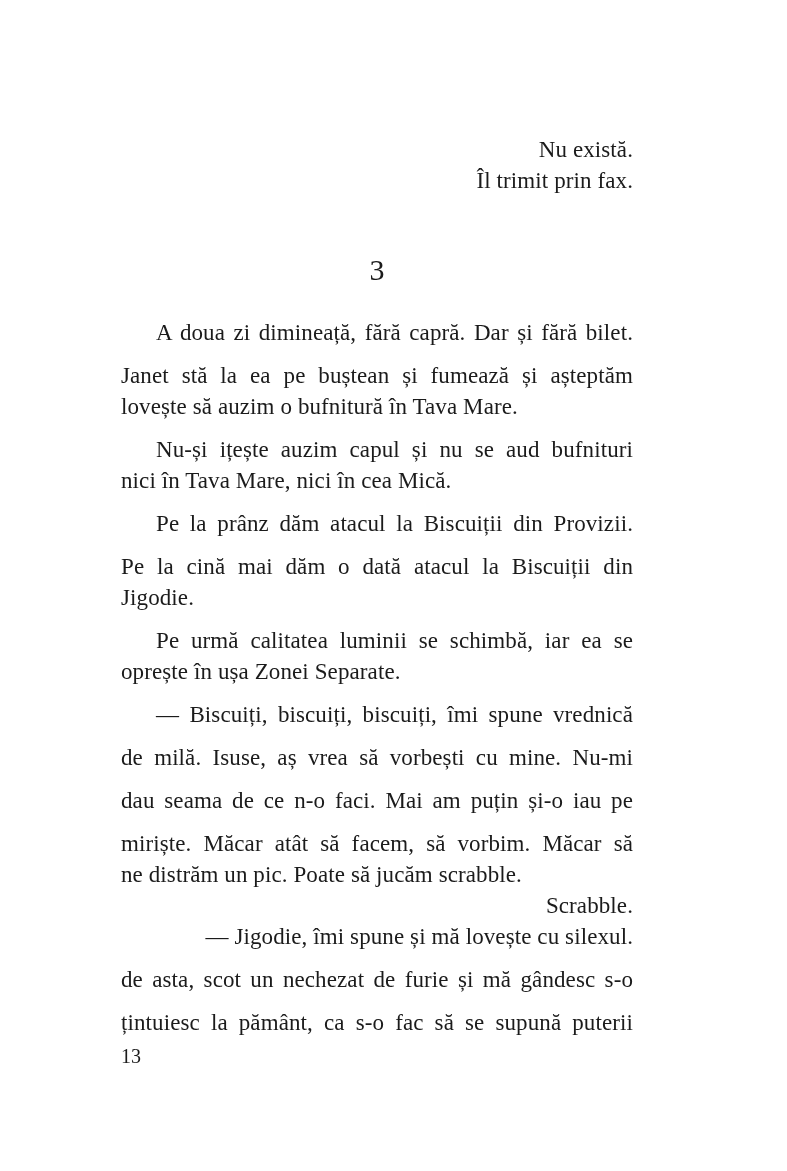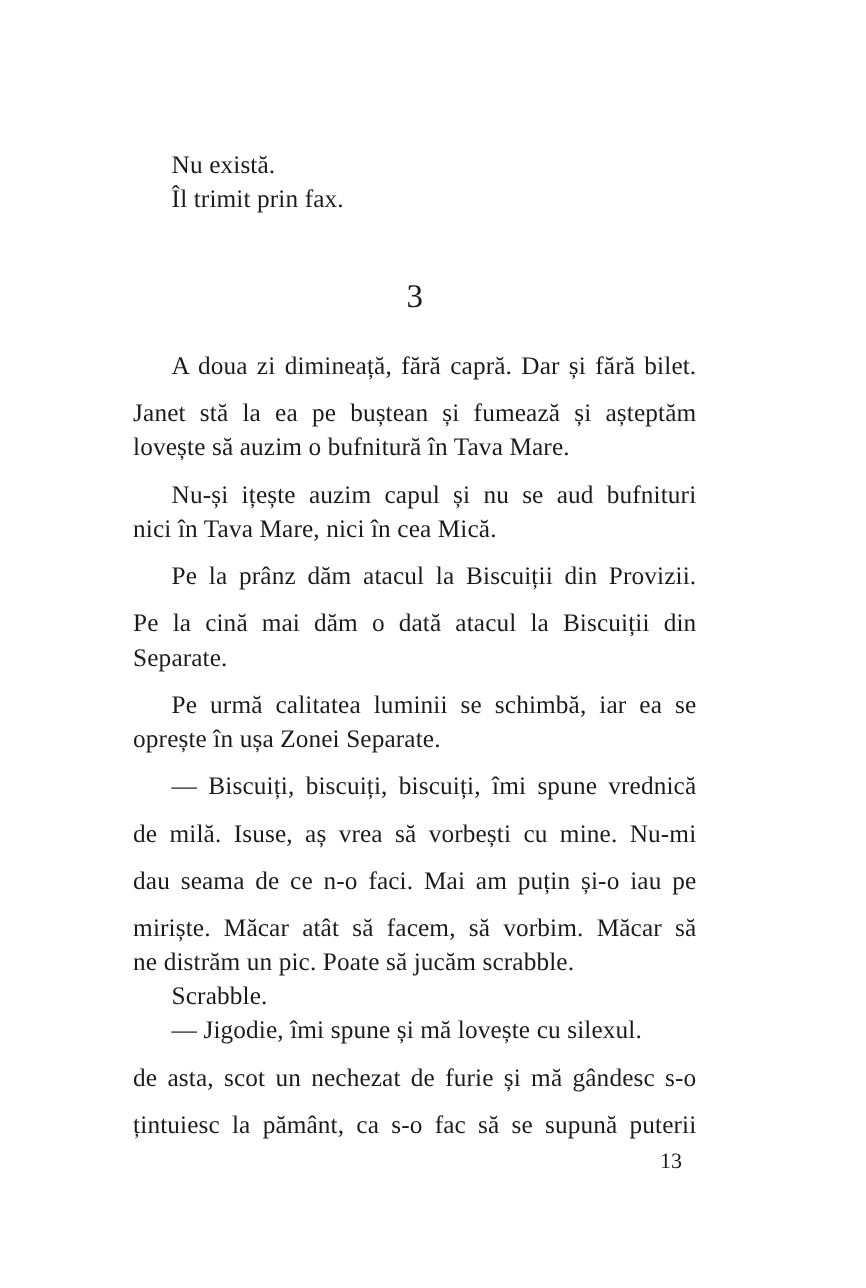--- a/index.html
+++ b/index.html
@@ -27,38 +27,39 @@
     padding: 0;
   }
   .line {
     font-size: 23px;
     line-height: 31px;
     text-align: left;
     letter-spacing: 0.1px;
   }
   .line.indent {
     text-indent: 35px;
+    text-align: right;
   }
   .line.just {
     text-align: justify;
     text-align-last: justify;
     margin-top: 12px;
   }
   .chapter-number {
     margin: 58px 0 32px 0;
     padding: 0;
     text-align: center;
     font-size: 30px;
     font-weight: 400;
     line-height: 31px;
   }
   .page-number {
     margin-top: 5px;
     padding-right: 13px;
-    text-align: right;
+    text-align: left;
     font-size: 20px;
     line-height: 26px;
   }
 </style>
 </head>
 <body>
 
 <div class="page" style="background: rgb(255, 255, 255); color: rgb(27, 27, 27);">
   <div class="text-block">
 
@@ -79,21 +80,21 @@
           <div class="line just">Janet stă la ea pe buștean și fumează și așteptăm</div>
           <div class="line">lovește să auzim o bufnitură în Tava Mare.</div>
         </div>
         <div class="paragraph">
           <div class="line indent just">Nu-și ițește auzim capul și nu se aud bufnituri</div>
           <div class="line">nici în Tava Mare, nici în cea Mică.</div>
         </div>
         <div class="paragraph">
           <div class="line indent just">Pe la prânz dăm atacul la Biscuiții din Provizii.</div>
           <div class="line just">Pe la cină mai dăm o dată atacul la Biscuiții din</div>
-          <div class="line">Separate.</div>
+          <div class="line">Jigodie.</div>
         </div>
         <div class="paragraph">
           <div class="line indent just">Pe urmă calitatea luminii se schimbă, iar ea se</div>
           <div class="line">oprește în ușa Zonei Separate.</div>
         </div>
         <div class="paragraph">
           <div class="line indent just">— Biscuiți, biscuiți, biscuiți, îmi spune vrednică</div>
           <div class="line just">de milă. Isuse, aș vrea să vorbești cu mine. Nu-mi</div>
           <div class="line just">dau seama de ce n-o faci. Mai am puțin și-o iau pe</div>
           <div class="line just">miriște. Măcar atât să facem, să vorbim. Măcar să</div>

